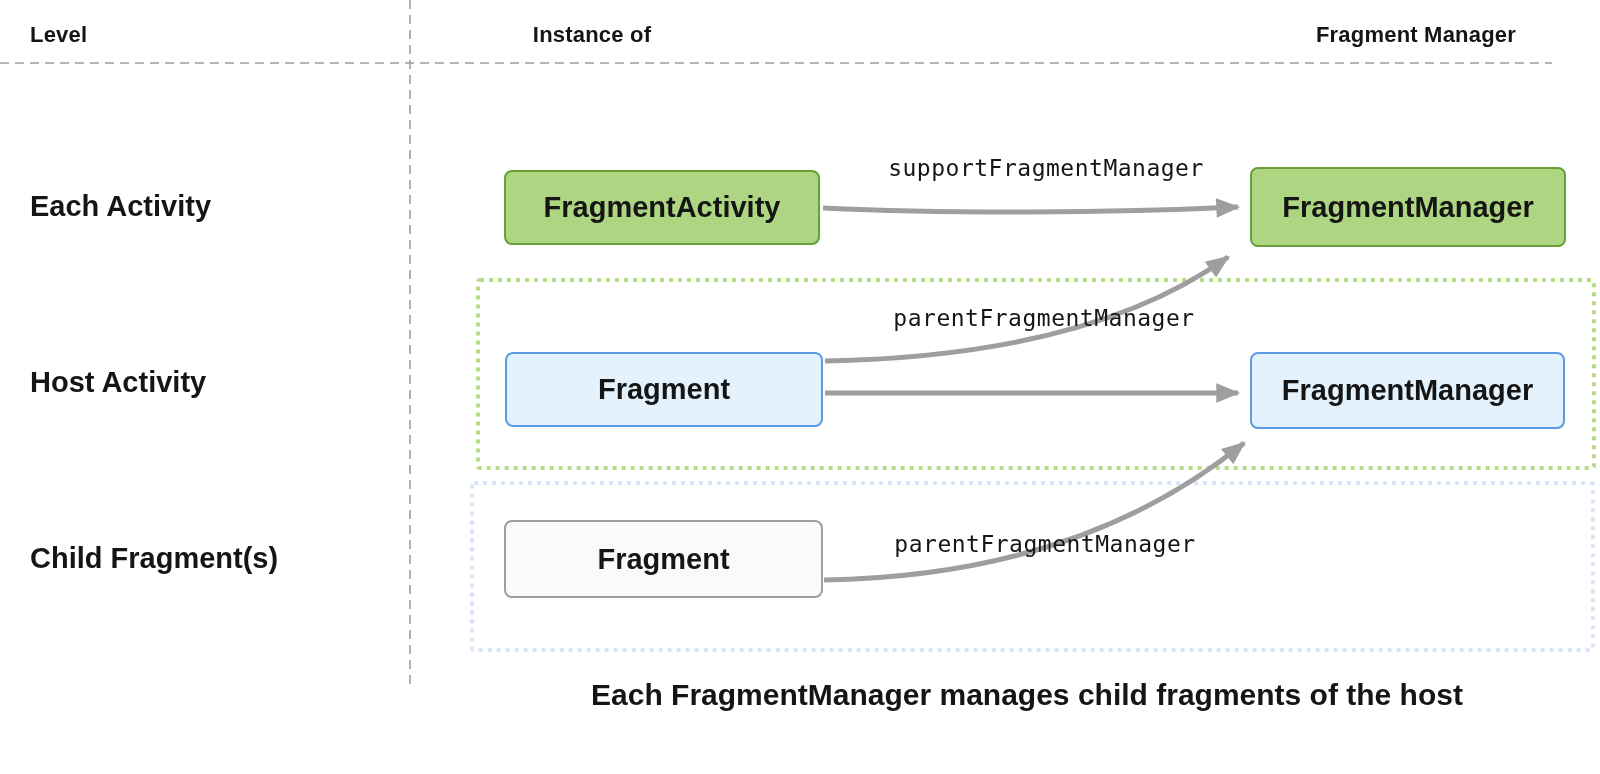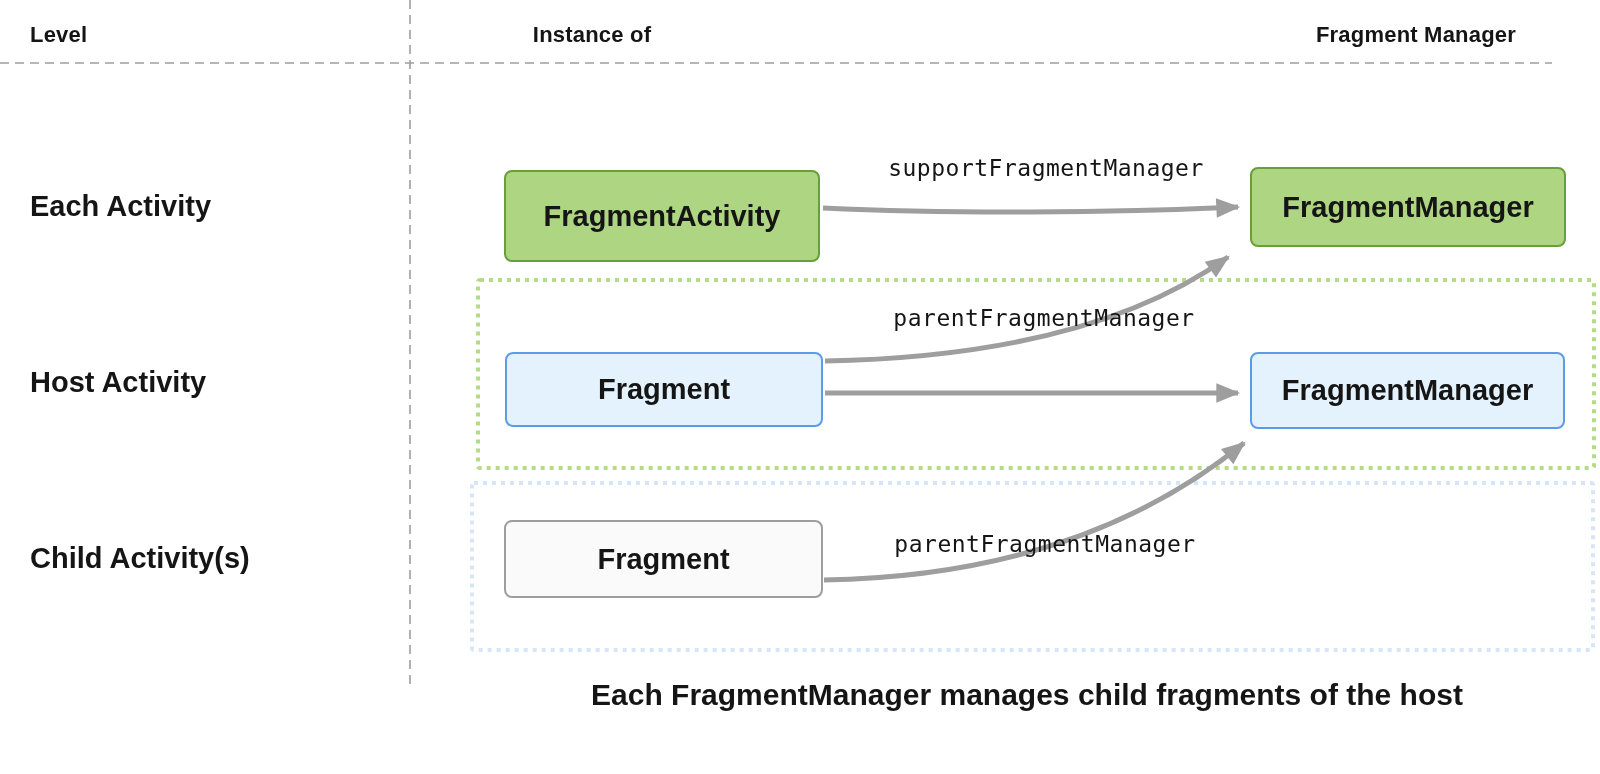--- a/index.html
+++ b/index.html
@@ -57,21 +57,21 @@
     justify-content: center;
     font-size: 29px;
     font-weight: 600;
     border-radius: 8px;
     z-index: 1;
   }
   .node-green { background: var(--c-green-fill, #aed581); border: 2px solid var(--c-green-border, #689f38); }
   .node-blue  { background: var(--c-blue-fill, #e3f2fd);  border: 2px solid var(--c-blue-border, #5c9ce6); }
   .node-plain { background: var(--c-neutral-fill, #fafafa); border: 2px solid var(--c-neutral-border, #9e9e9e); }
 
-  .n-fragment-activity { left: 504px; top: 170px; width: 316px; height: 92px; }
+  .n-fragment-activity { left: 504px; top: 170px; width: 316px; height: 75px; }
   .n-activity-fm       { left: 1250px; top: 167px; width: 316px; height: 80px; }
   .n-host-fragment     { left: 505px; top: 352px; width: 318px; height: 75px; }
   .n-host-fm           { left: 1250px; top: 352px; width: 315px; height: 77px; }
   .n-child-fragment    { left: 504px; top: 520px; width: 319px; height: 78px; }
 
   .arrow-label {
     position: absolute;
     width: 360px;
     text-align: center;
     font-family: "DejaVu Sans Mono", "Liberation Mono", monospace;
@@ -119,21 +119,21 @@
     <path class="arrow" d="M 825 393 L 1238 393" marker-end="url(#ah)"></path>
     <path class="arrow" d="M 824 580 Q 1080 576 1244 443" marker-end="url(#ah)"></path>
   </svg>
 
   <div class="hdr hdr-level">Level</div>
   <div class="hdr hdr-instance">Instance of</div>
   <div class="hdr hdr-fm">Fragment Manager</div>
 
   <div class="row-label row-activity">Each Activity</div>
   <div class="row-label row-host-fragment">Host Activity</div>
-  <div class="row-label row-child-fragment">Child Activity(s)</div>
+  <div class="row-label row-child-fragment">Child Fragment(s)</div>
 
   <div class="node node-green n-fragment-activity">FragmentActivity</div>
   <div class="node node-green n-activity-fm">FragmentManager</div>
   <div class="node node-blue n-host-fragment">Fragment</div>
   <div class="node node-blue n-host-fm">FragmentManager</div>
   <div class="node node-plain n-child-fragment">Fragment</div>
 
   <div class="arrow-label al-support">supportFragmentManager</div>
   <div class="arrow-label al-parent-host">parentFragmentManager</div>
   <div class="arrow-label al-parent-child">parentFragmentManager</div>

